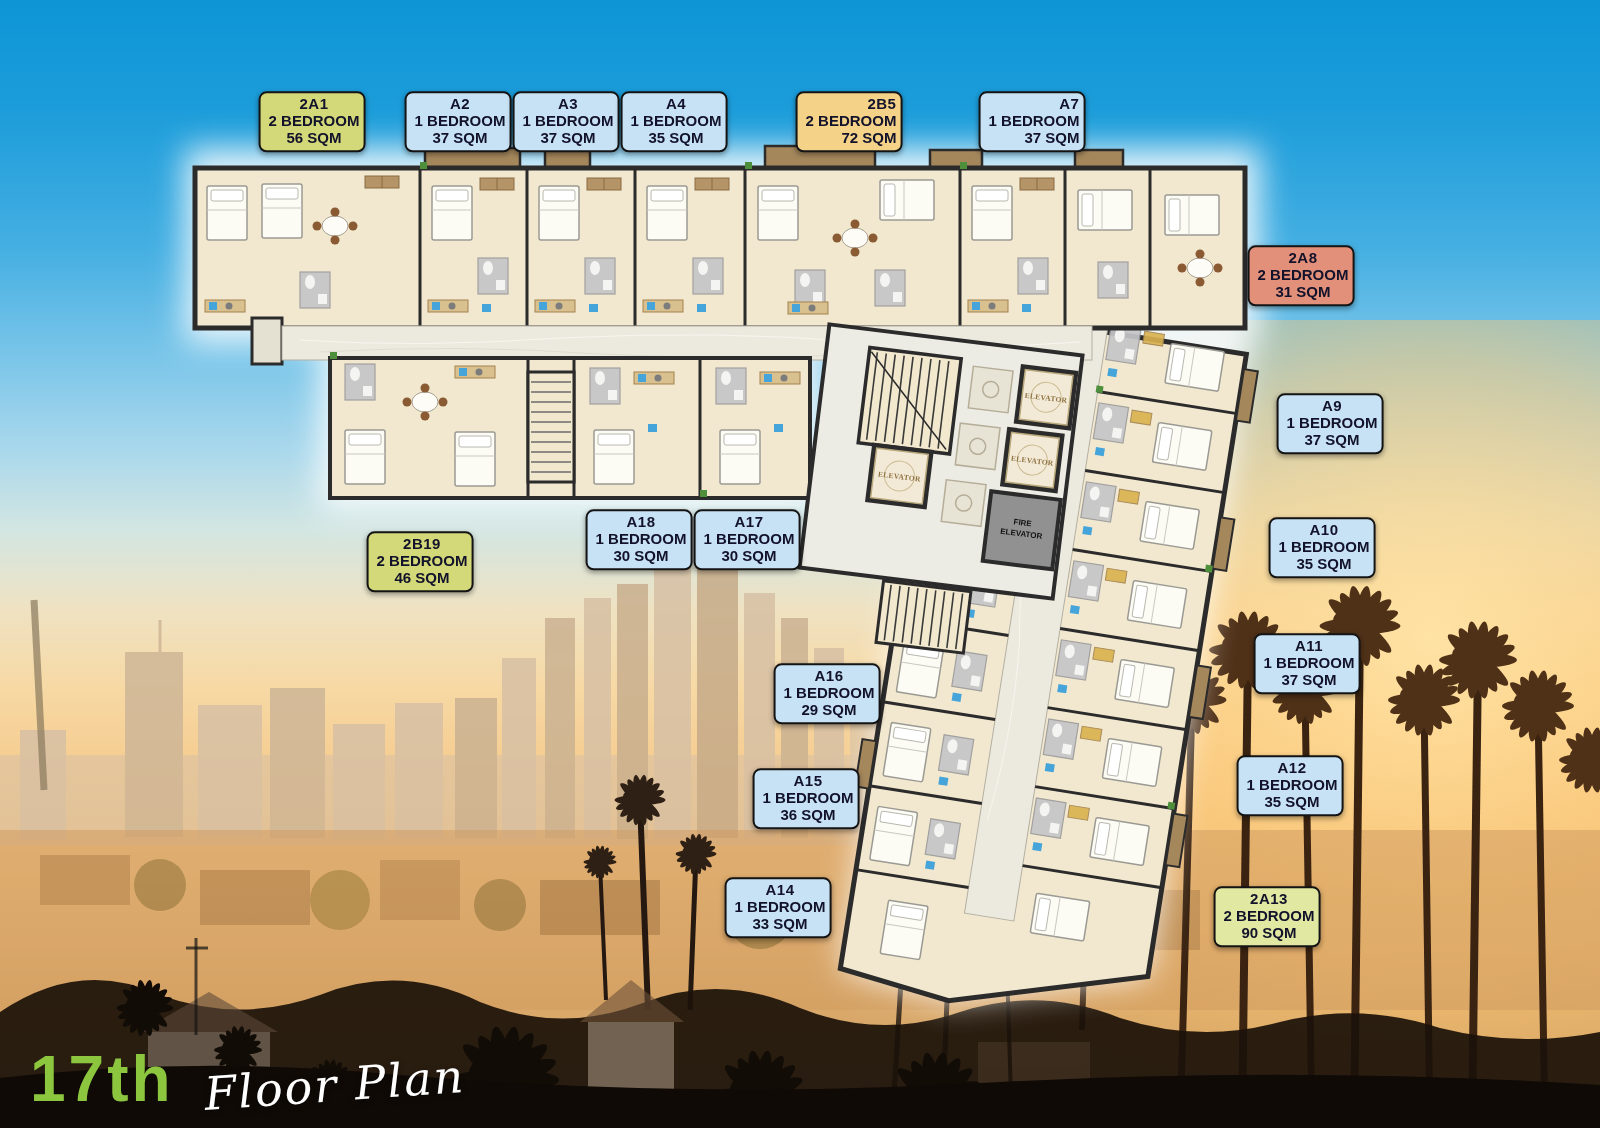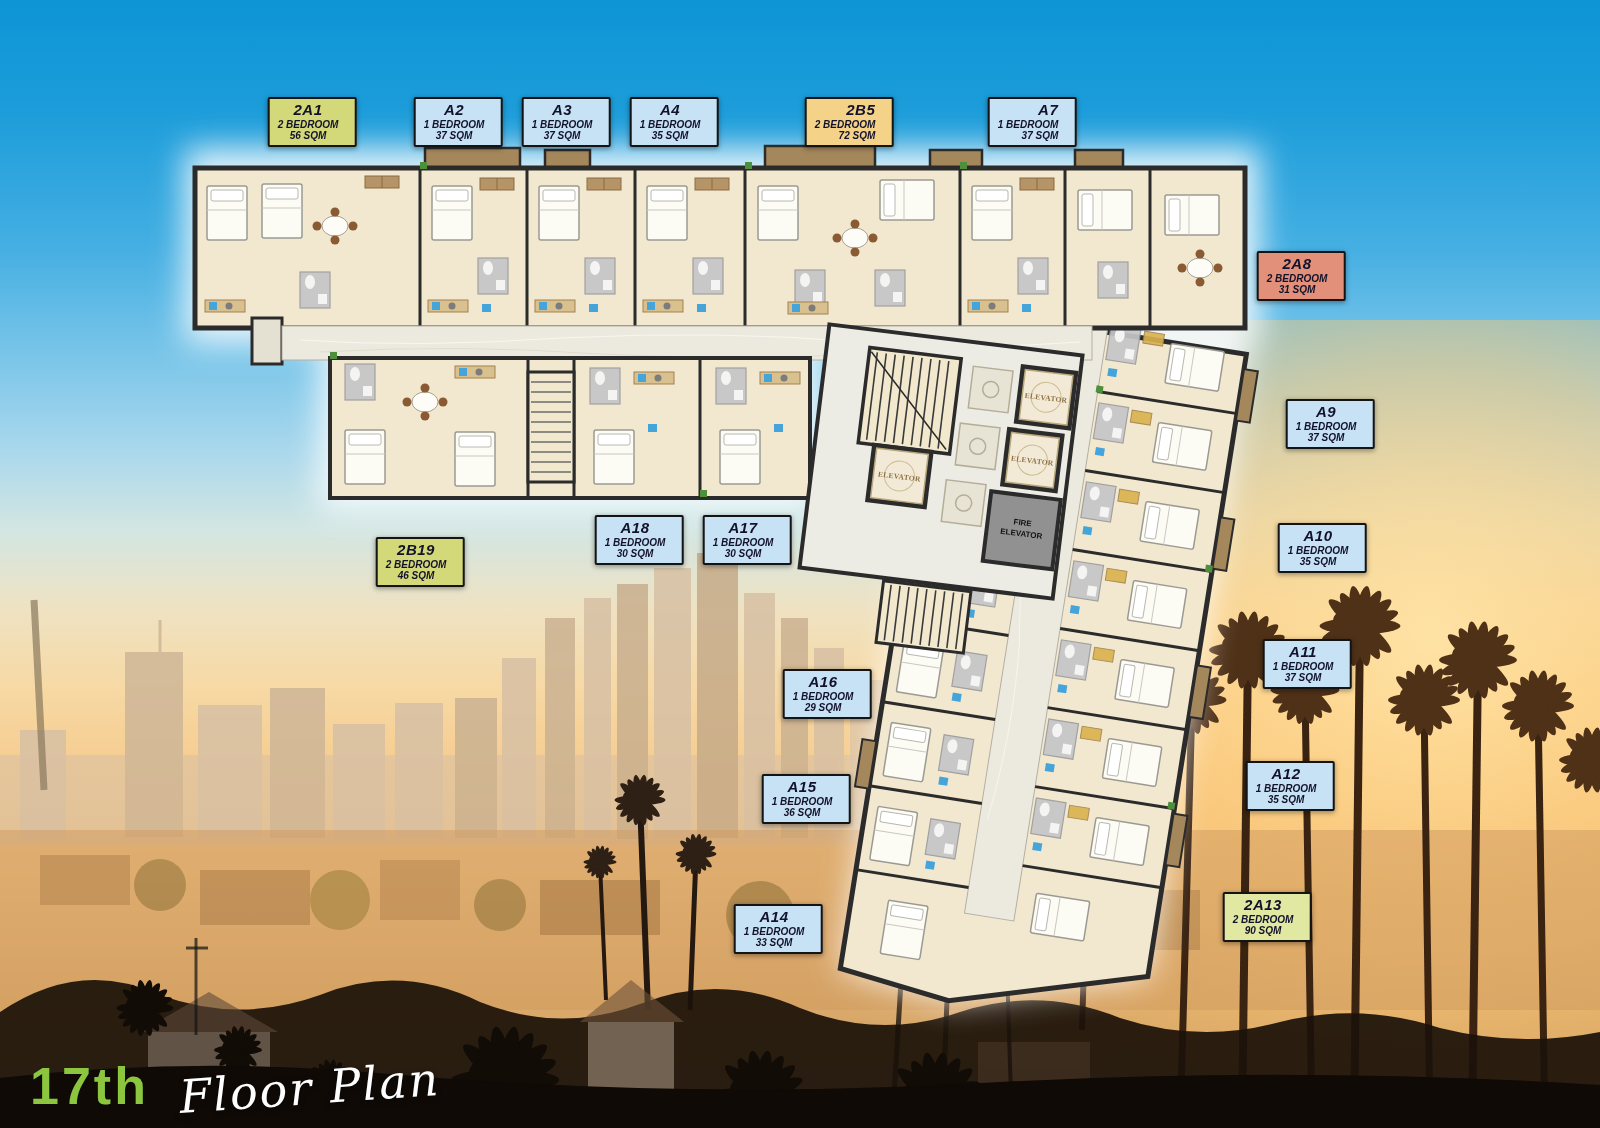--- a/index.html
+++ b/index.html
@@ -7,29 +7,29 @@
     position:relative;width:1600px;height:1128px;overflow:hidden;margin:0 auto;
     font-family:"Liberation Sans",sans-serif;
     background:linear-gradient(180deg,
       #0d95d6 0%, #1d9dda 10%, #45afe2 22%, #7cc6e9 32%,
       #aad8ec 40%, #d3e6e2 47%, #efe2c2 54%, #f7d9a4 61%,
       #f5cc90 68%, #ecbd7d 78%, #dcab6c 88%, #c99a5f 100%);
   }
   svg{position:absolute;left:0;top:0;}
   .badge{
     position:absolute;transform:translate(-50%,-50%);
-    border:2px solid #141414;border-radius:2px;
-    padding:3px 16px 4px 8px;text-align:center;line-height:1.12;
+    border:2px solid #141414;border-radius:8px;
+    padding:3px 4px 4px 8px;text-align:center;line-height:1.12;
     color:#12122a;box-shadow:0 2px 5px rgba(0,0,0,.35);
-    white-space:nowrap;z-index:30;cursor:pointer;font-style:italic;
+    white-space:nowrap;z-index:30;cursor:pointer;
   }
   .badge .b-code{font-size:15px;font-weight:bold;letter-spacing:.5px;}
-  .badge .b-type,.badge .b-area{font-size:10px;font-weight:bold;}
+  .badge .b-type,.badge .b-area{font-size:15px;font-weight:bold;}
   .floor-title{position:absolute;left:30px;bottom:12px;z-index:40;display:flex;align-items:baseline;gap:30px;}
-  .floor-num{font-size:52px;font-weight:600;color:#8cc63f;letter-spacing:3px;
+  .floor-num{font-size:64px;font-weight:600;color:#8cc63f;letter-spacing:3px;
     font-family:"Liberation Sans",sans-serif;}
   .floor-script{font-family:"DejaVu Serif",serif;font-style:italic;font-size:46px;color:#ffffff;
     transform:rotate(-4deg);letter-spacing:2px;text-shadow:0 2px 6px rgba(0,0,0,.4);}
   text{font-family:"Liberation Serif",serif;}
   .fire-txt{font-family:"Liberation Sans",sans-serif;font-weight:bold;}
 </style>
 </head>
 <body>
 
 <div class="stage">
@@ -533,21 +533,21 @@
 <div class="badge" style="left: 1290px; top: 786px; background: rgb(200, 226, 245);">
   <div class="b-code">A12</div>
   <div class="b-type">1 BEDROOM</div>
   <div class="b-area">35 SQM</div>
 </div>
 <div class="badge" style="left: 1267px; top: 917px; background: rgb(224, 232, 162);">
   <div class="b-code">2A13</div>
   <div class="b-type">2 BEDROOM</div>
   <div class="b-area">90 SQM</div>
 </div>
-<div class="badge" style="left: 778px; top: 908px; background: rgb(200, 226, 245); margin-top: 21px;">
+<div class="badge" style="left: 778px; top: 908px; background: rgb(200, 226, 245);">
   <div class="b-code">A14</div>
   <div class="b-type">1 BEDROOM</div>
   <div class="b-area">33 SQM</div>
 </div>
 <div class="badge" style="left: 806px; top: 799px; background: rgb(200, 226, 245);">
   <div class="b-code">A15</div>
   <div class="b-type">1 BEDROOM</div>
   <div class="b-area">36 SQM</div>
 </div>
 <div class="badge" style="left: 827px; top: 694px; background: rgb(200, 226, 245);">

